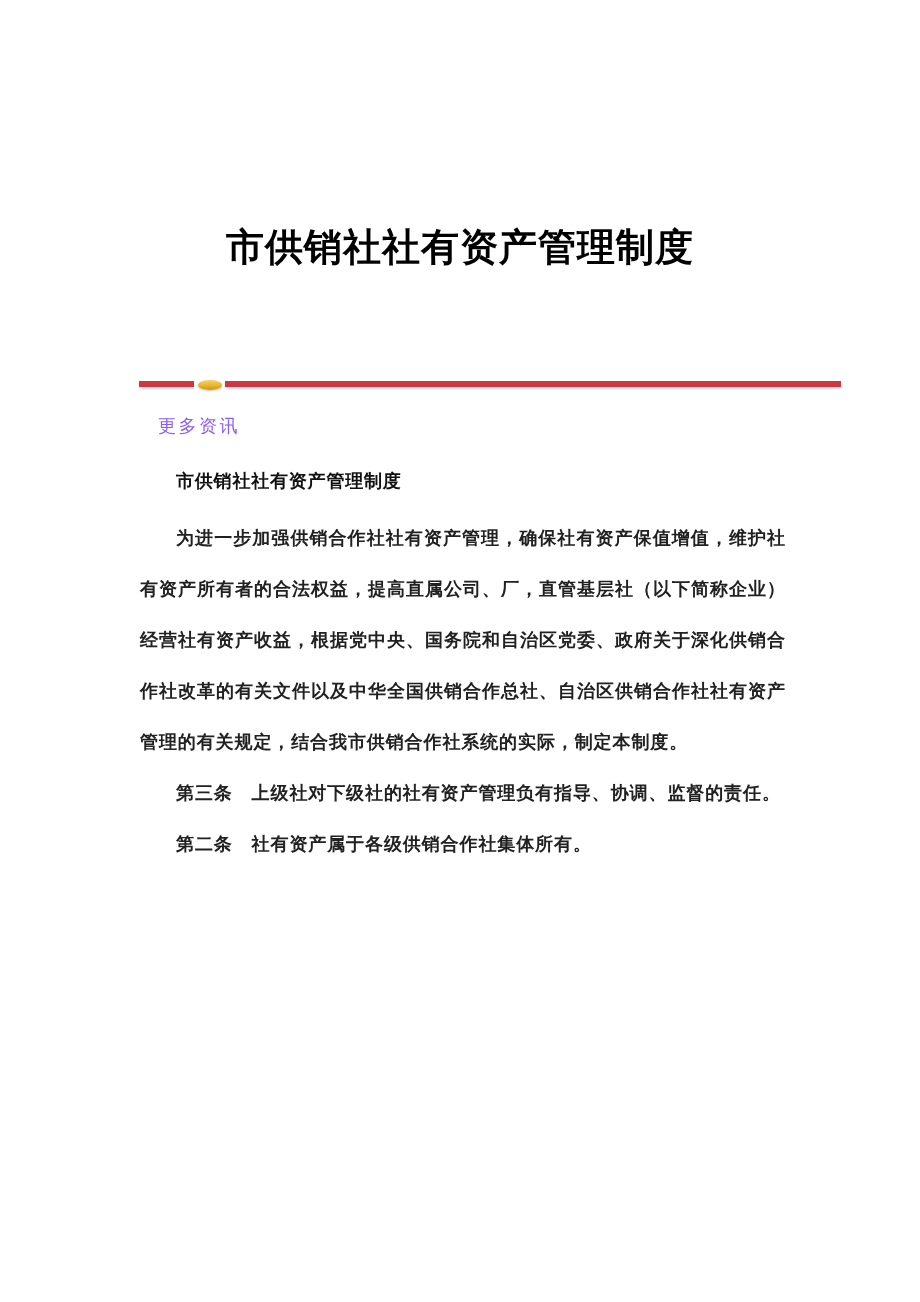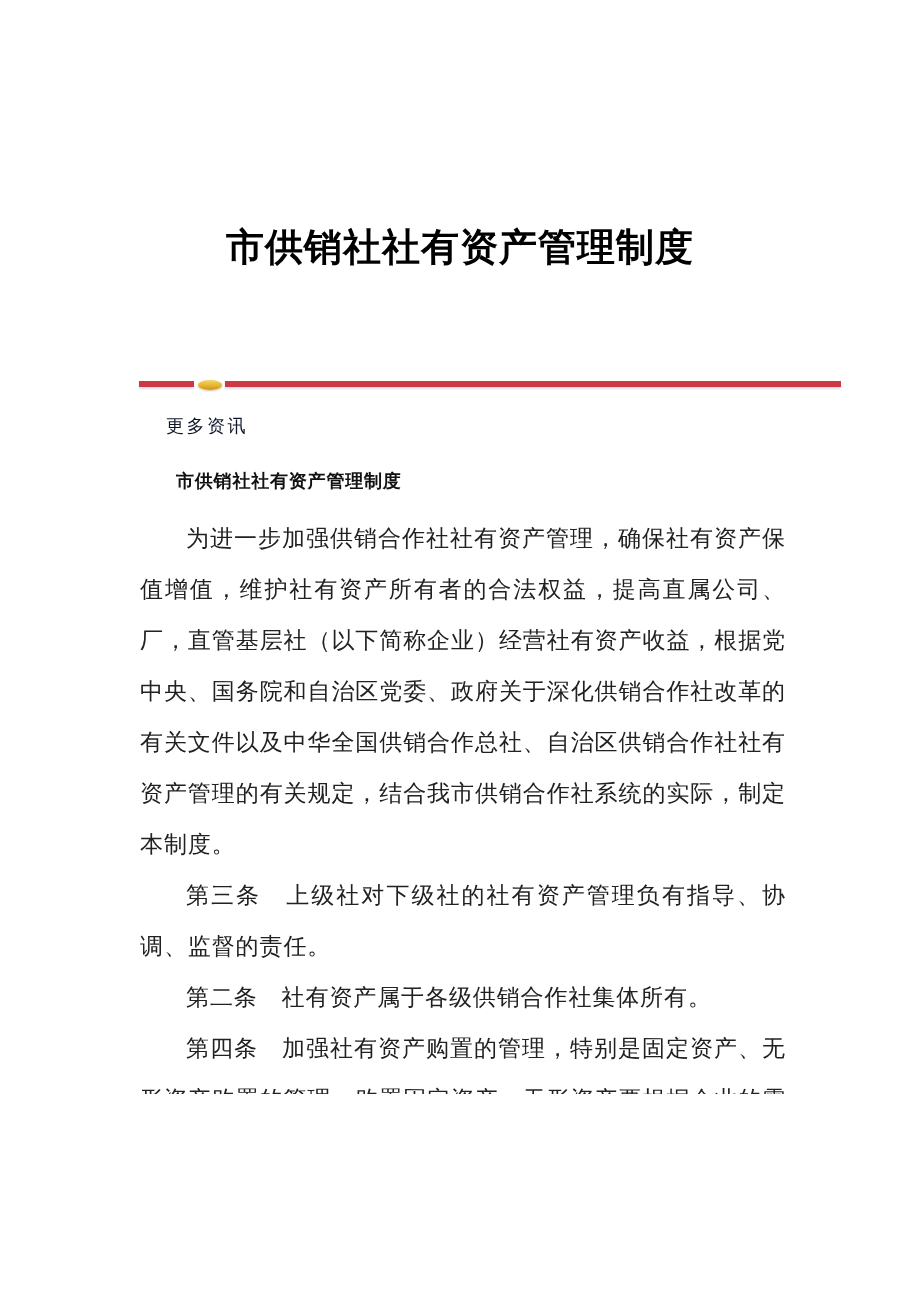--- a/index.html
+++ b/index.html
@@ -51,46 +51,47 @@
     top: -1px;
     width: 24px;
     height: 10px;
     border-radius: 50%;
     background: linear-gradient(to bottom, #f3d469 0%, var(--ellipse_gold, #e8b62e) 55%, #c8911d 100%);
     box-shadow: 0 1px 2px rgba(150, 120, 40, 0.45);
   }
   .more-info {
     position: absolute;
     top: 413px;
-    left: 166px;
+    left: 158px;
     font-size: 18px;
     line-height: 26px;
     letter-spacing: 2.5px;
-    color: #0f172a;
+    color: #8b5cf6;
   }
   .doc-subhead {
     position: absolute;
     top: 468px;
     left: 176px;
     font-size: 18px;
     line-height: 26px;
     font-weight: bold;
     letter-spacing: 0.8px;
     color: #111111;
   }
   .doc-body {
     position: absolute;
     top: 513px;
     left: 140px;
     width: 646px;
-    font-size: 23px;
+    font-size: 18px;
     line-height: 51px;
     letter-spacing: 0.9px;
     text-align: justify;
     color: #212121;
+    font-weight: bold;
   }
   .doc-body p {
     margin: 0;
     padding: 0;
     text-indent: 2em;
   }
 </style>
 </head>
 <body>
 
@@ -105,16 +106,15 @@
   </div>
 
   <div class="more-info">更多资讯</div>
 
   <div class="doc-subhead">市供销社社有资产管理制度</div>
 
   <div class="doc-body">
     <p>为进一步加强供销合作社社有资产管理，确保社有资产保值增值，维护社有资产所有者的合法权益，提高直属公司、厂，直管基层社（以下简称企业）经营社有资产收益，根据党中央、国务院和自治区党委、政府关于深化供销合作社改革的有关文件以及中华全国供销合作总社、自治区供销合作社社有资产管理的有关规定，结合我市供销合作社系统的实际，制定本制度。</p>
     <p>第三条　上级社对下级社的社有资产管理负有指导、协调、监督的责任。</p>
     <p>第二条　社有资产属于各级供销合作社集体所有。</p>
-    <p>第四条　加强社有资产购置的管理，特别是固定资产、无形资产购置的管理。购置固定资产、无形资产要根据企业的需要，经企业领导班子开会研究确定，并报上级社审批同意后，方可购置，需办理控办的，先办手续后再购置。</p>
   </div>
 
 </div>
 
 </body></html>

